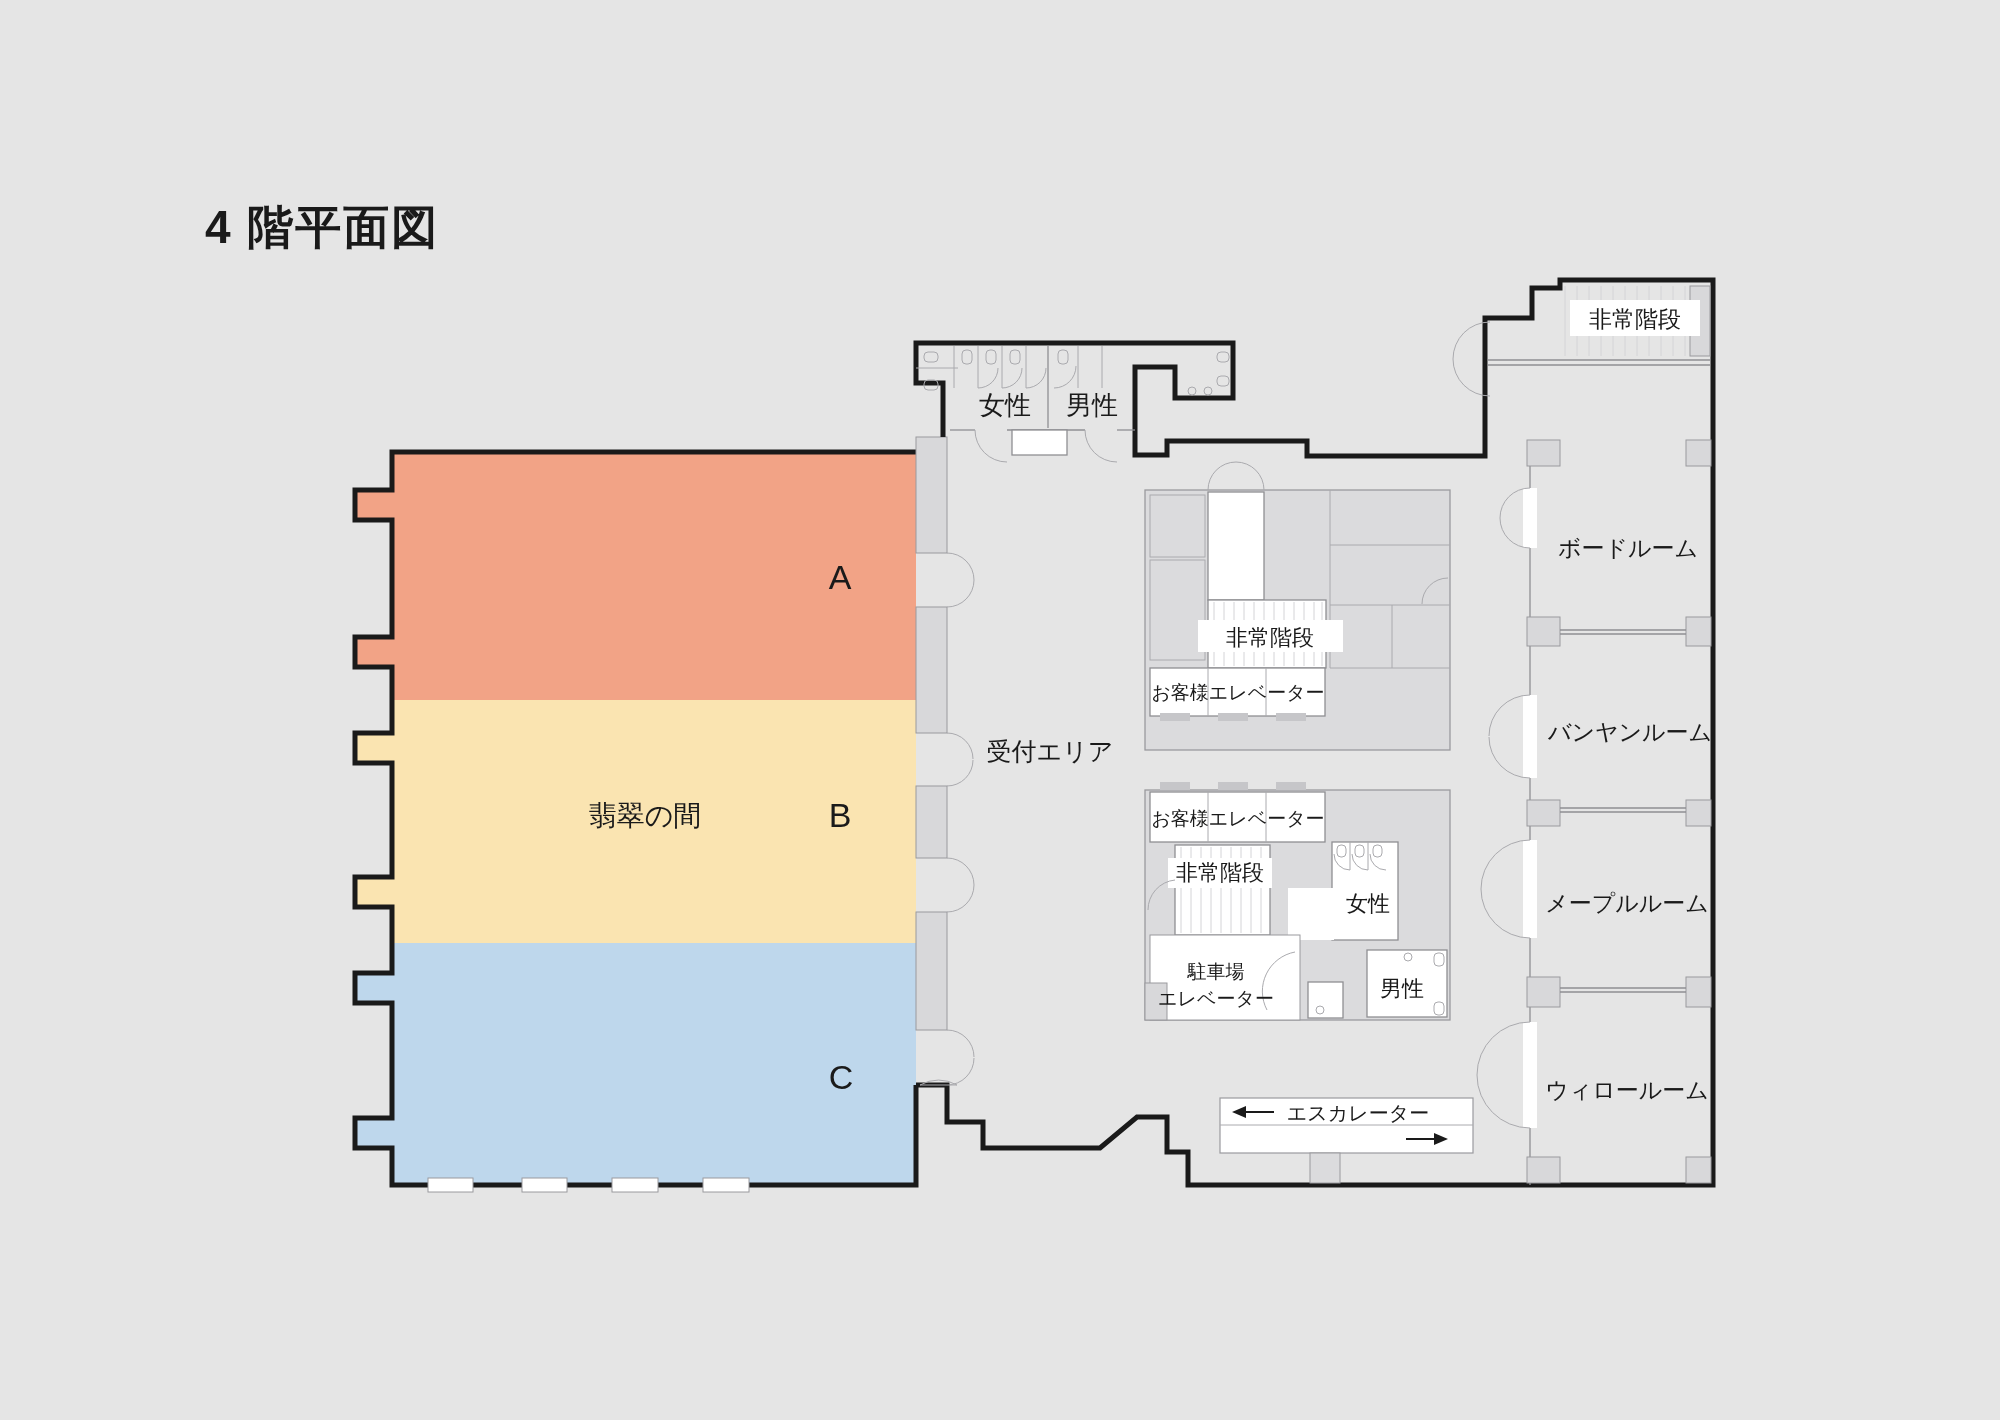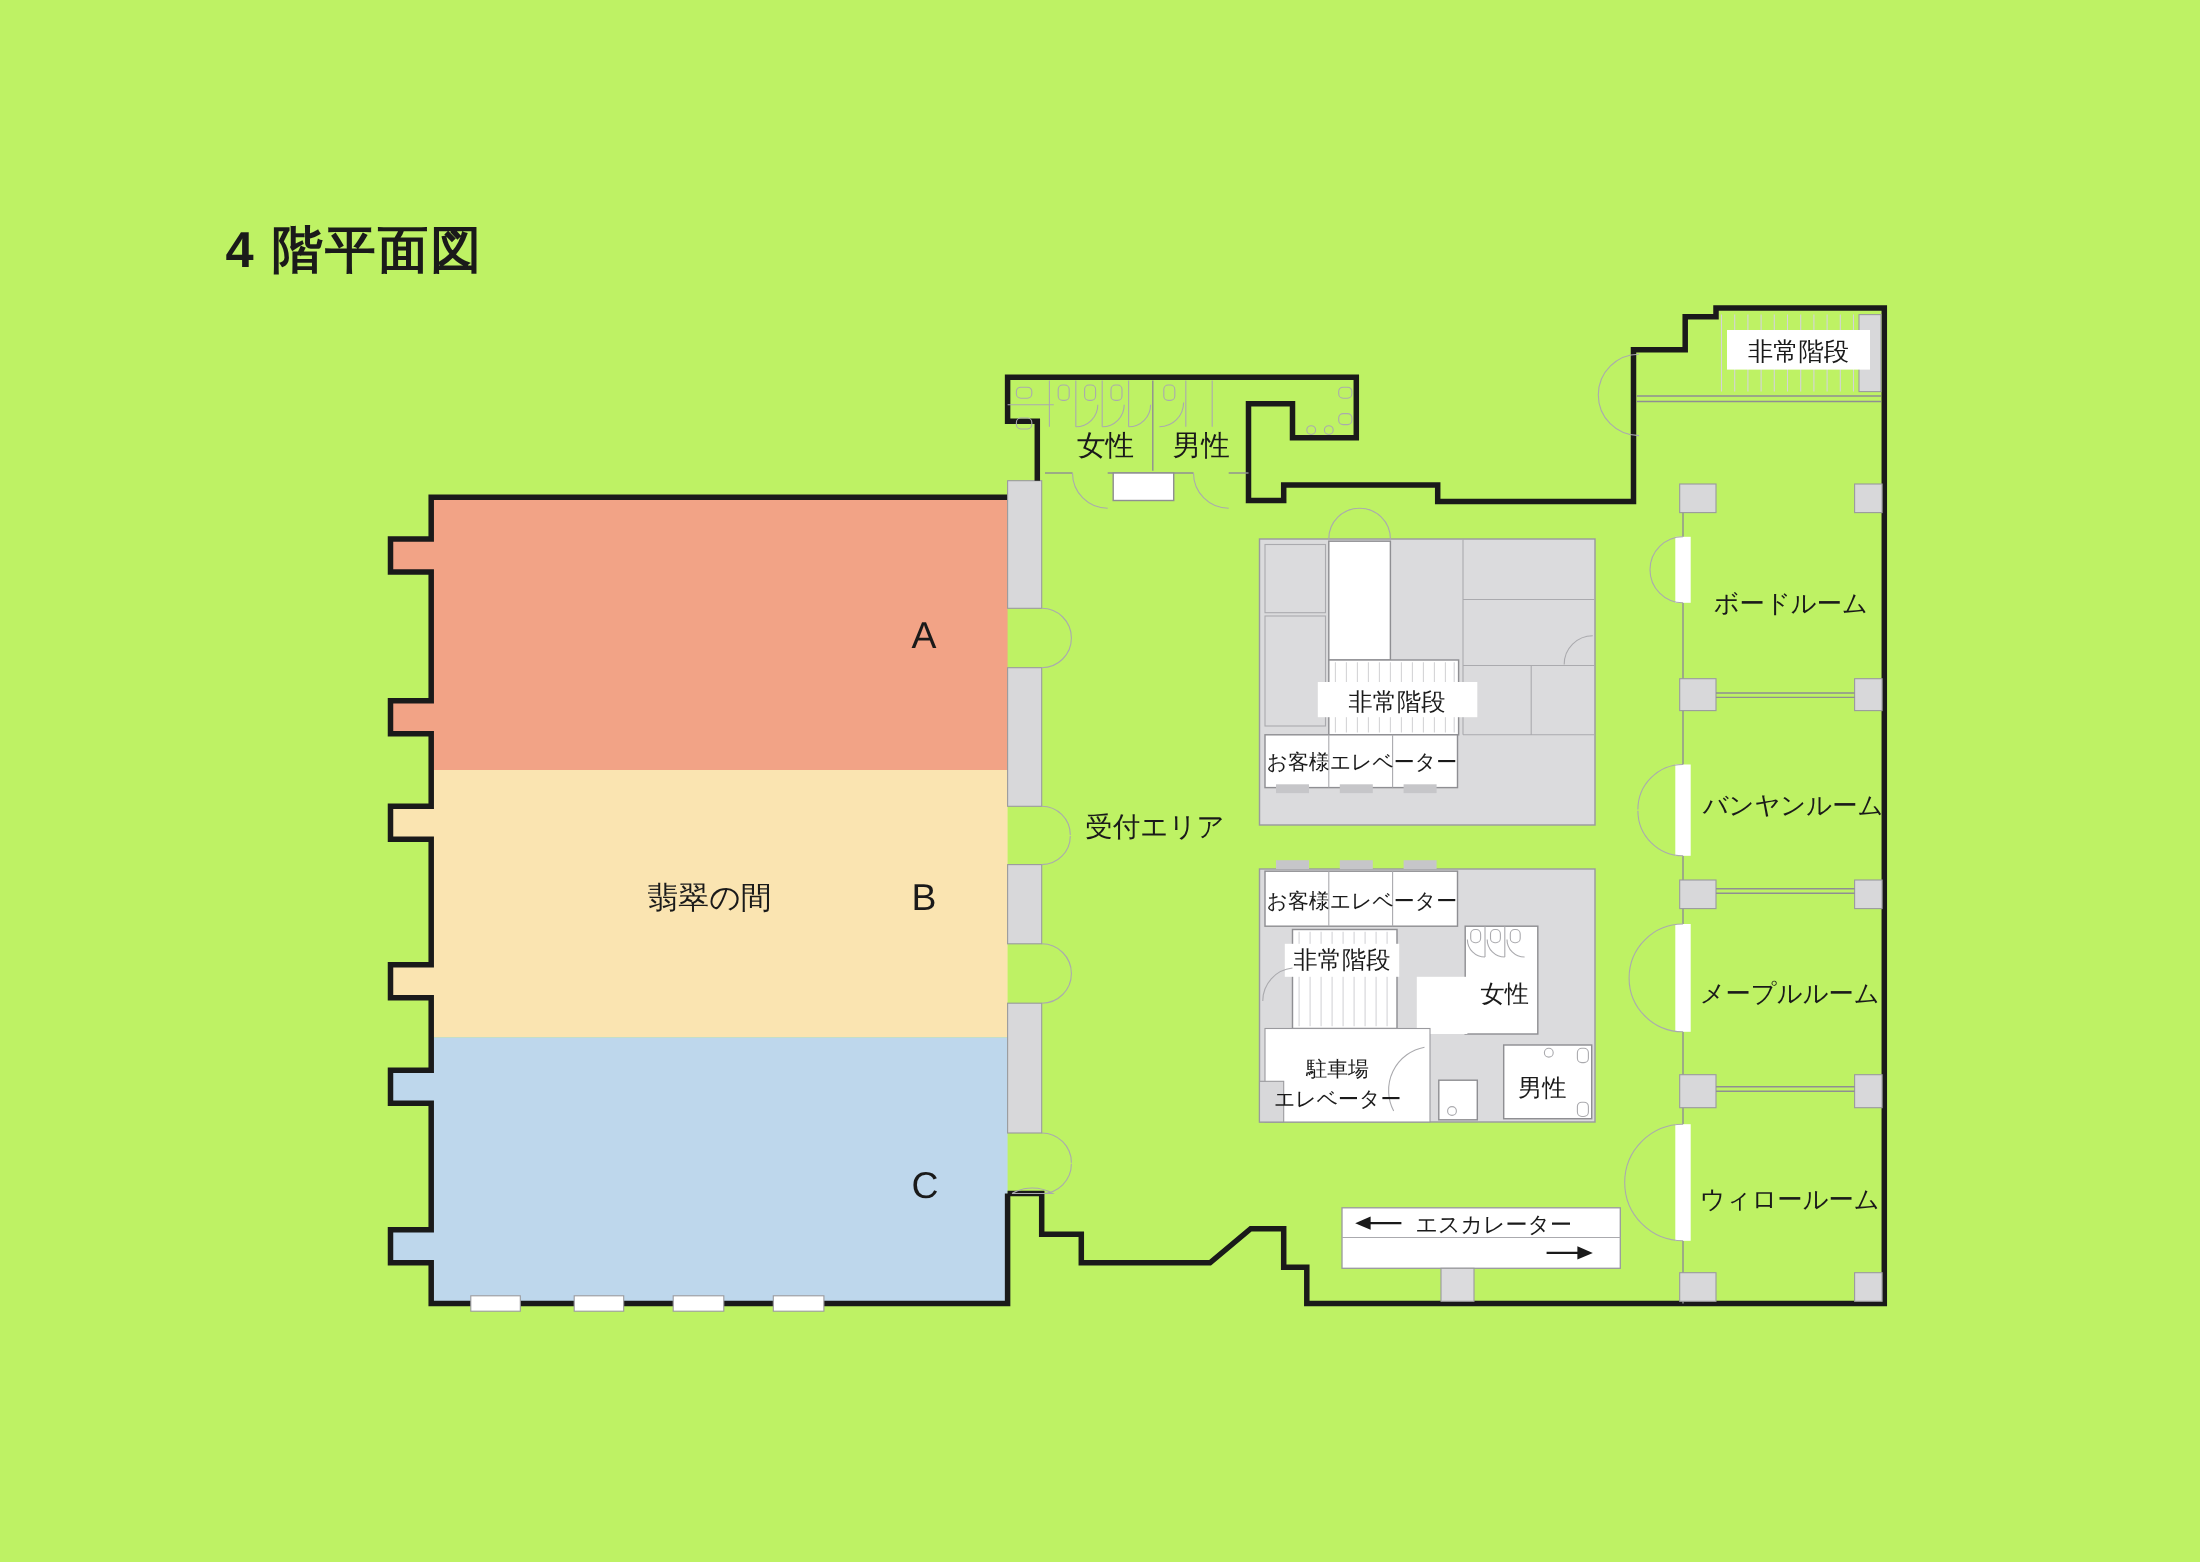--- a/index.html
+++ b/index.html
@@ -1,16 +1,16 @@
 <!DOCTYPE html>
 <html><head>
 <meta charset="utf-8">
 <style>
   html,body{margin:0;padding:0;background:#ffffff;}
-  .page{width:2000px;height:1420px;position:relative;background:#bef264;overflow:hidden;}
+  .page{width:2000px;height:1420px;position:relative;background:#e5e5e5;overflow:hidden;}
   svg{display:block;}
   svg text{font-family:"Liberation Sans","DejaVu Sans",sans-serif;fill:#1a1a1a;}
   .t-title{font-size:46px;font-weight:bold;letter-spacing:2px;}
   .t-sec{font-size:34px;}
   .t-hall{font-size:28px;}
   .t-area{font-size:25px;}
   .t-wc{font-size:26px;}
   .t-room{font-size:23px;}
   .t-small{font-size:22px;}
   .t-tiny{font-size:19px;}

